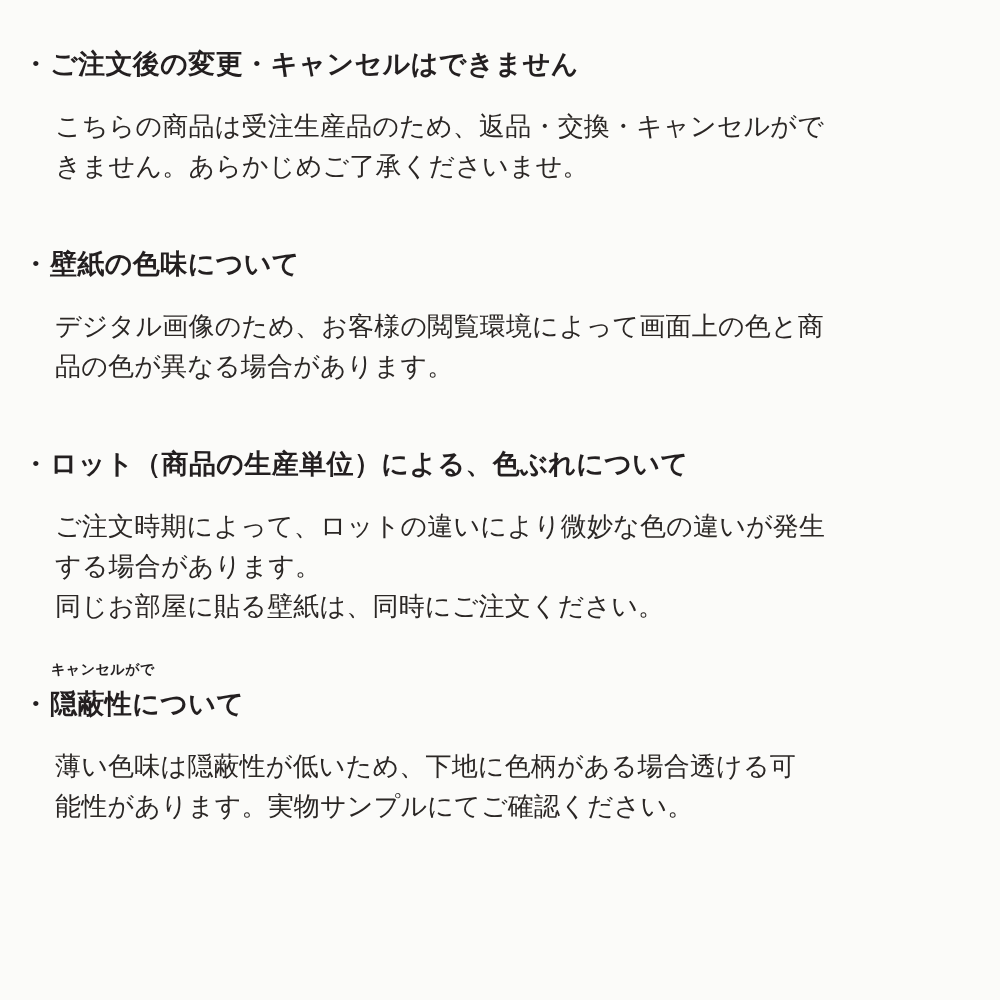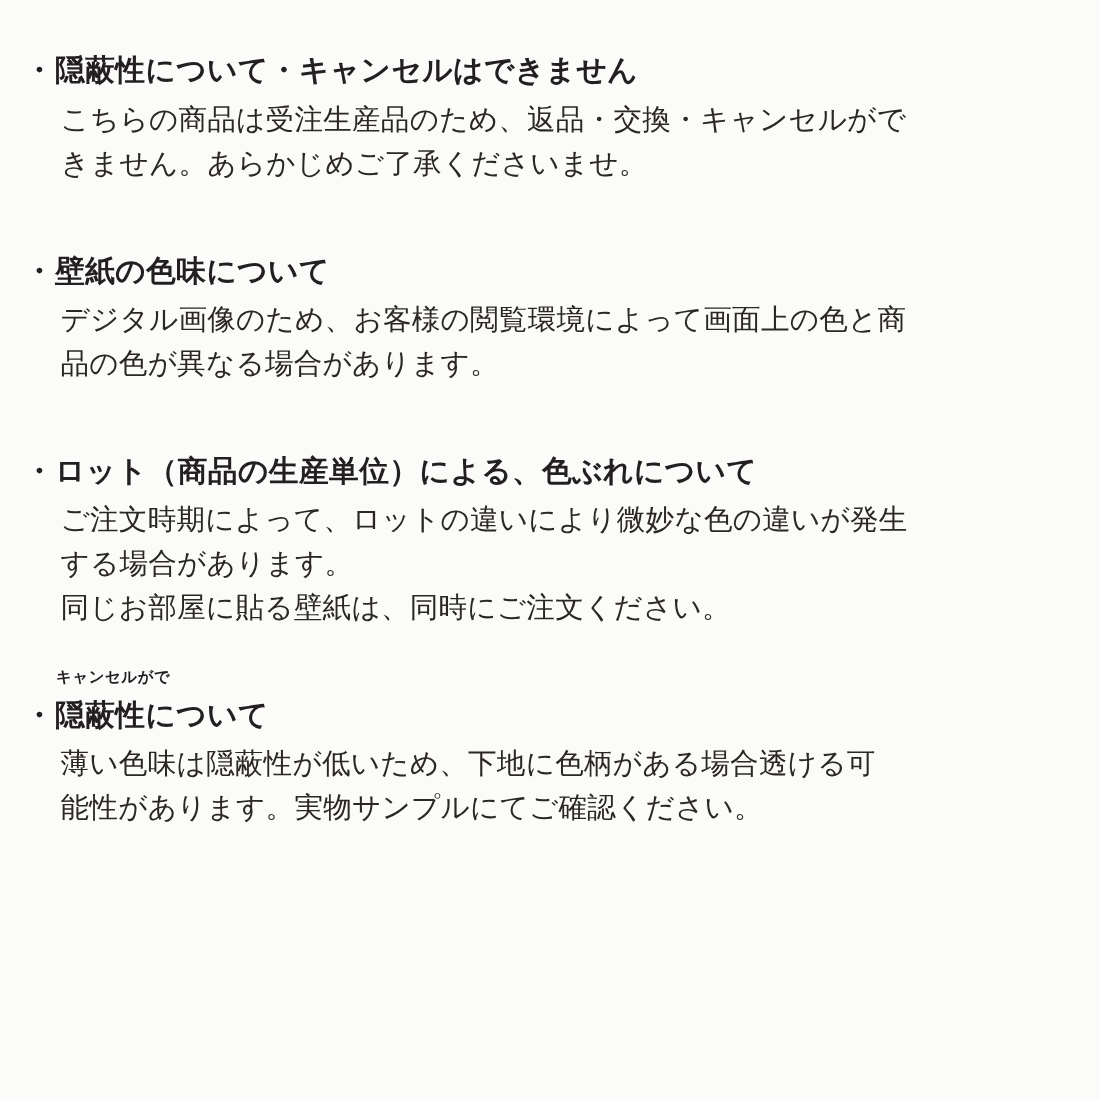--- a/index.html
+++ b/index.html
@@ -56,39 +56,39 @@
     left: 1px;
     font-size: 14px;
     font-weight: 700;
     line-height: 14px;
     letter-spacing: 0.5px;
     color: #231f20;
     white-space: nowrap;
   }
   .body-block {
     margin-left: 33px;
-    margin-top: 4px;
+    margin-top: 22px;
   }
   .body-line {
     font-size: 26px;
     line-height: 40px;
     letter-spacing: 0.2px;
     color: #2b2725;
     white-space: pre-wrap;
   }
 </style>
 </head>
 <body>
 
 <div class="page">
 
   <div class="section gap-large">
     <div class="heading-row">
       <span class="bullet">・</span>
-      <div class="heading">隠蔽性について・キャンセルはできません</div>
+      <div class="heading">ご注文後の変更・キャンセルはできません</div>
     </div>
     <div class="body-block">
       <div class="body-line">こちらの商品は受注生産品のため、返品・交換・キャンセルがで</div>
       <div class="body-line">きません。あらかじめご了承くださいませ。</div>
     </div>
   </div>
 
   <div class="section gap-large">
     <div class="heading-row">
       <span class="bullet">・</span>

